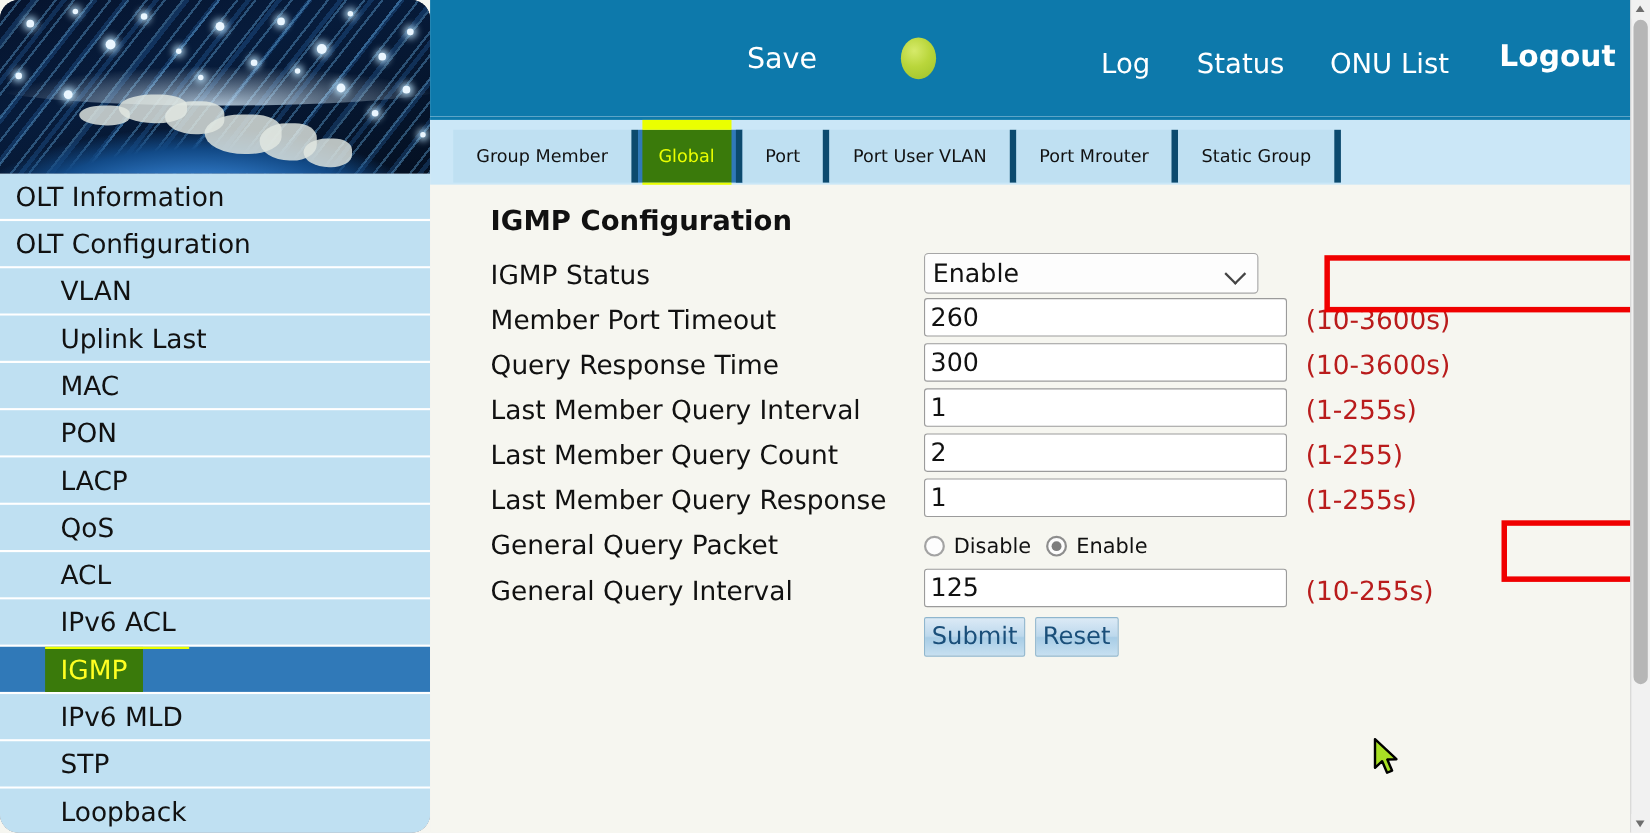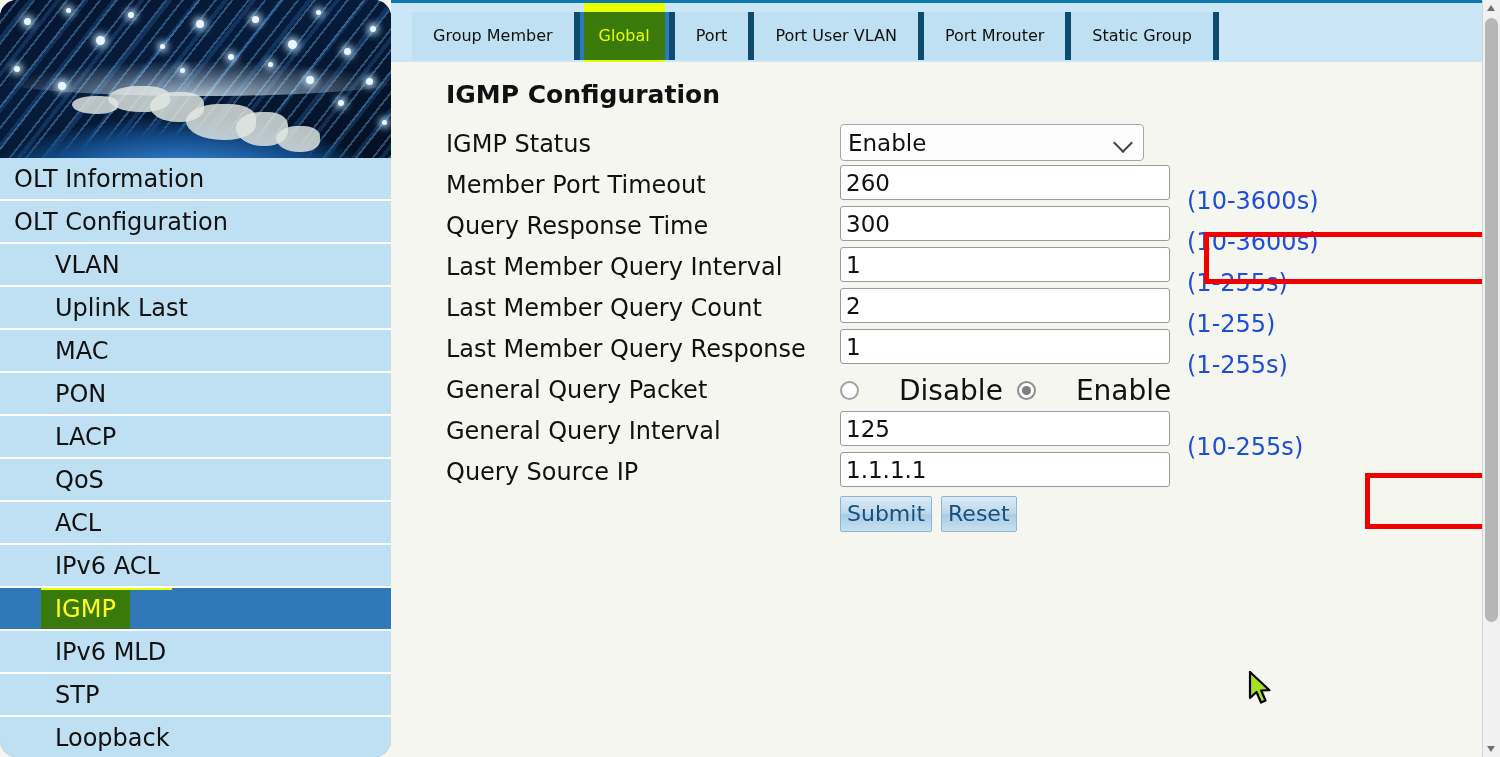--- a/index.html
+++ b/index.html
@@ -225,25 +225,25 @@
     font-size: 24px;
     color: #111111;
     white-space: nowrap;
   }
   .fctl {
     position: absolute;
     left: 394px; top: 0;
   }
   .fhint {
     position: absolute;
-    left: 741px; top: 16px;
+    left: 741px; top: 0;
     height: 41px;
     line-height: 41px;
     font-size: 24px;
-    color: #1d4ed8;
+    color: #b91c1c;
     white-space: nowrap;
   }
 
   input.txt {
     width: 330px;
     height: 35px;
     font-size: 23px;
     font-family: "DejaVu Sans", "Liberation Sans", sans-serif;
     color: #111111;
     padding: 0 5px;
@@ -318,23 +318,22 @@
   }
   .radio-opt.checked .radio-dot::after {
     content: "";
     position: absolute;
     left: 3px; top: 3px;
     width: 9px; height: 9px;
     border-radius: 50%;
     background: #7e7e7e;
   }
   .radio-label {
-    font-size: 28px;
-    color: #111111;
-    margin-left: 32px;
+    font-size: 19px;
+    color: #111111;
   }
 
   
   #btn-row {
     position: absolute;
     left: 394px;
     display: flex;
     gap: 9px;
   }
   .btn {
@@ -458,20 +457,28 @@
           <div class="hl-box">IGMP</div>
         </div>
         <div class="nav-item level2"><span>IPv6 MLD</span></div>
         <div class="nav-item level2"><span>STP</span></div>
         <div class="nav-item level2"><span>Loopback</span></div>
       </div>
   </div>
 
   <div id="right-col">
 
+    <div id="header">
+      <div id="hdr-save">Save</div>
+      <div id="hdr-led"></div>
+      <div class="hdr-link" id="hdr-log">Log</div>
+      <div class="hdr-link" id="hdr-status">Status</div>
+      <div class="hdr-link" id="hdr-onu">ONU List</div>
+      <div class="hdr-link" id="hdr-logout">Logout</div>
+    </div>
 
     <div id="tabstrip">
       <div id="tabs">
           <div class="tab"><span>Group Member</span></div>
           <div class="tab active"><div class="hl-top"></div><span class="tab-inner">Global</span><div class="hl-bot"></div></div>
           <div class="tab"><span>Port</span></div>
           <div class="tab"><span>Port User VLAN</span></div>
           <div class="tab"><span>Port Mrouter</span></div>
           <div class="tab"><span>Static Group</span></div>
         </div>
@@ -524,24 +531,20 @@
                   <span class="radio-label">Enable</span>
                 </div>
               </div>
             </div>
           </div>
           <div class="frow">
             <div class="flabel">General Query Interval</div>
             <div class="fctl"><input type="text" class="txt" value="125" style=""></div>
             <div class="fhint">(10-255s)</div>
           </div>
-          <div class="frow">
-            <div class="flabel">Query Source IP</div>
-            <div class="fctl"><input type="text" class="txt" value="1.1.1.1" style=""></div>
-          </div>
           <div id="btn-row" style="position: relative; left: 394px; margin-top: 3px;">
             <button class="btn">Submit</button>
             <button class="btn">Reset</button>
           </div>
         </div>
     </div>
   </div>
 
   <div class="annot" id="annot-status"></div>
   <div class="annot" id="annot-gqp"></div>

